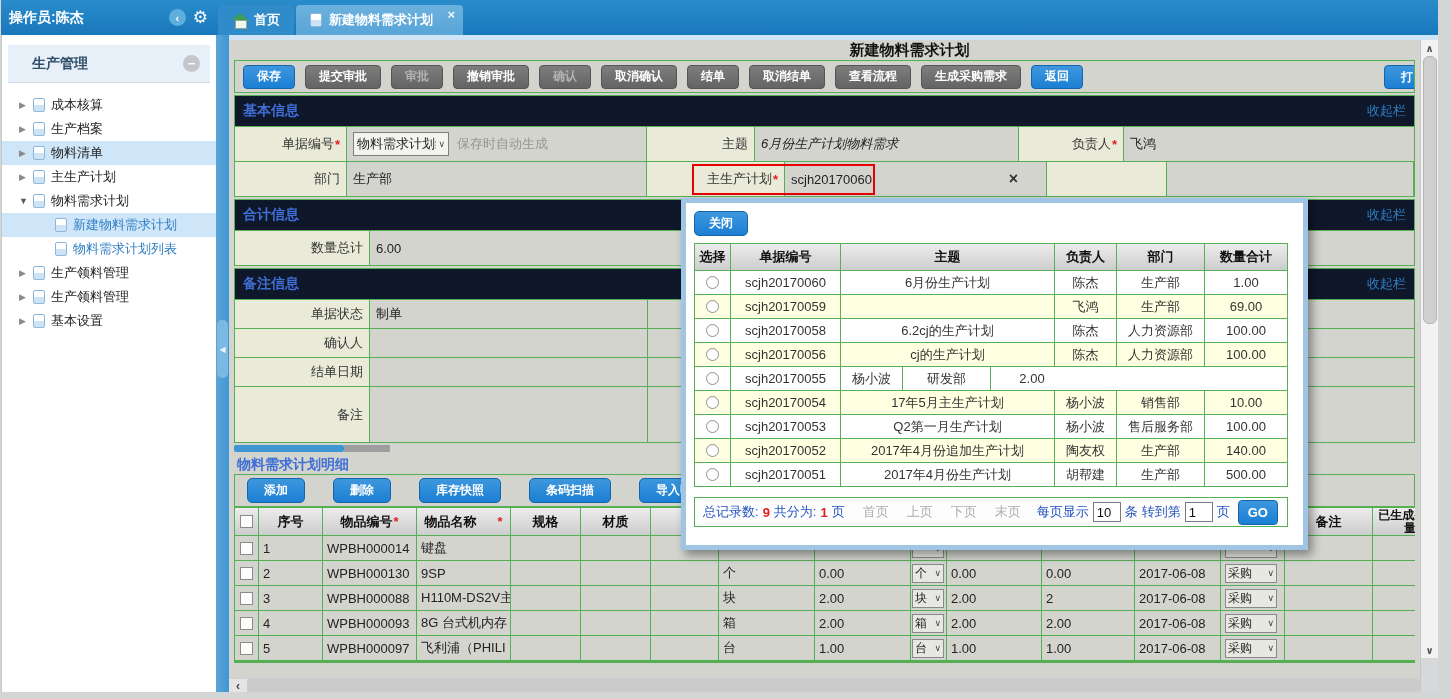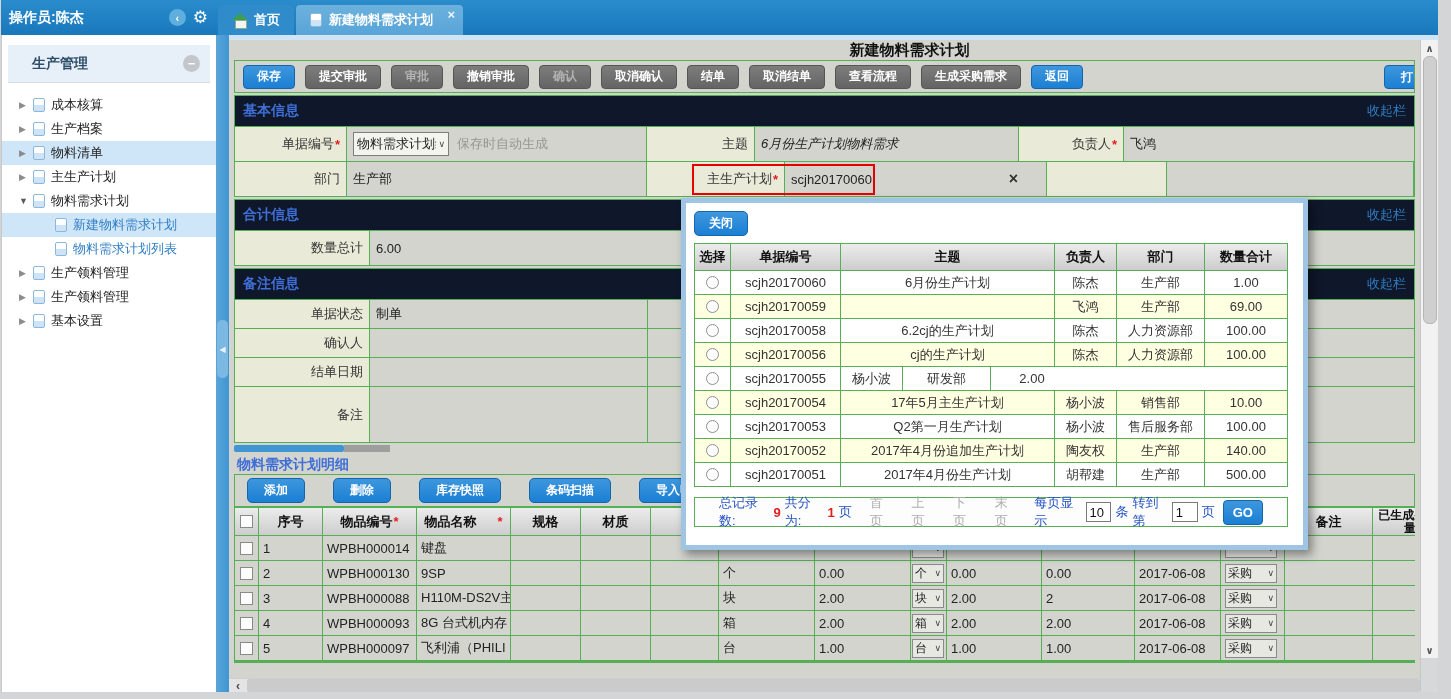--- a/index.html
+++ b/index.html
@@ -152,21 +152,21 @@
   .phead { height:26px; background:linear-gradient(#ececec,#cdcdcd); font-weight:bold; font-size:13px; color:#111; }
   .prow { height:24px; border-top:1px solid #55b055; font-size:13px; color:#333; background:#fff; }
   .prow:nth-child(even) { background:#ffffe1; }
   .pc { border-right:1px solid #55b055; display:flex; align-items:center; justify-content:center;
     overflow:hidden; white-space:nowrap; padding:0 3px; }
   .pc:last-child { border-right:none; }
   .pc0{flex:0 0 36px;} .pc1{flex:0 0 110px;} .pc2{flex:0 0 214px;} .pc3{flex:0 0 62px;}
   .pc4{flex:0 0 88px;} .pc5{flex:0 0 82px;}
   .radio { width:13px; height:13px; border-radius:50%; border:1px solid #909090; background:#fdfdfd; }
   .pagebar { margin-top:10px; width:594px; height:30px; border:1px solid #55b055; background:#fdfdfd;
-    display:flex; align-items:center; font-size:13px; color:#2553c1; padding:0 24px; gap:4px; }
+    display:flex; align-items:center; font-size:13px; color:#2553c1; padding:0 8px; gap:4px; }
   .pagebar .red { color:#e02020; font-weight:bold; }
   .pagebar .nav { color:#adadad; margin-left:14px; }
   .pg-input { width:28px; height:20px; border:1px solid #7a7a7a; background:#fff; color:#111;
     font-size:13px; text-align:left; padding-left:3px; display:inline-flex; align-items:center; }
   .btn-go { height:25px; padding:0 9px; border-radius:4px; margin-left:4px; font-size:13px; }
   .sp { margin-left:12px; }
 </style>
 </head>
 <body>
 

